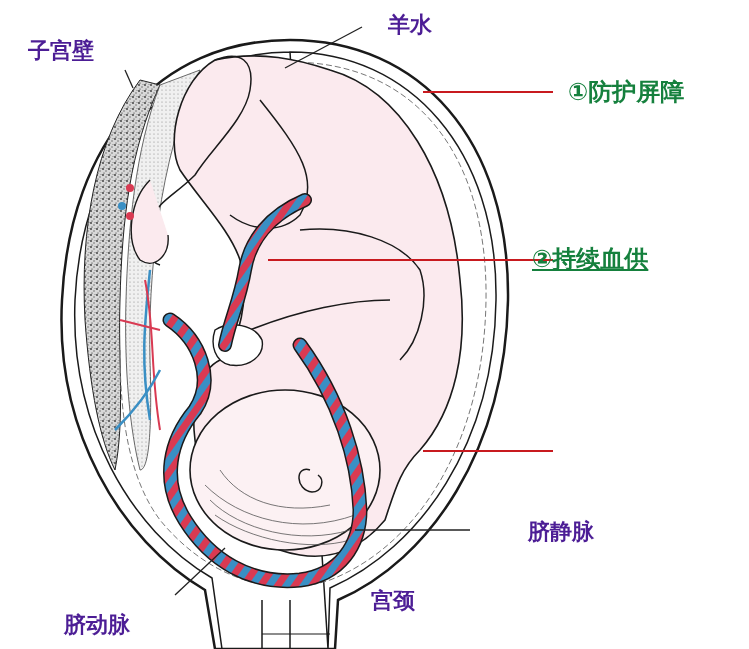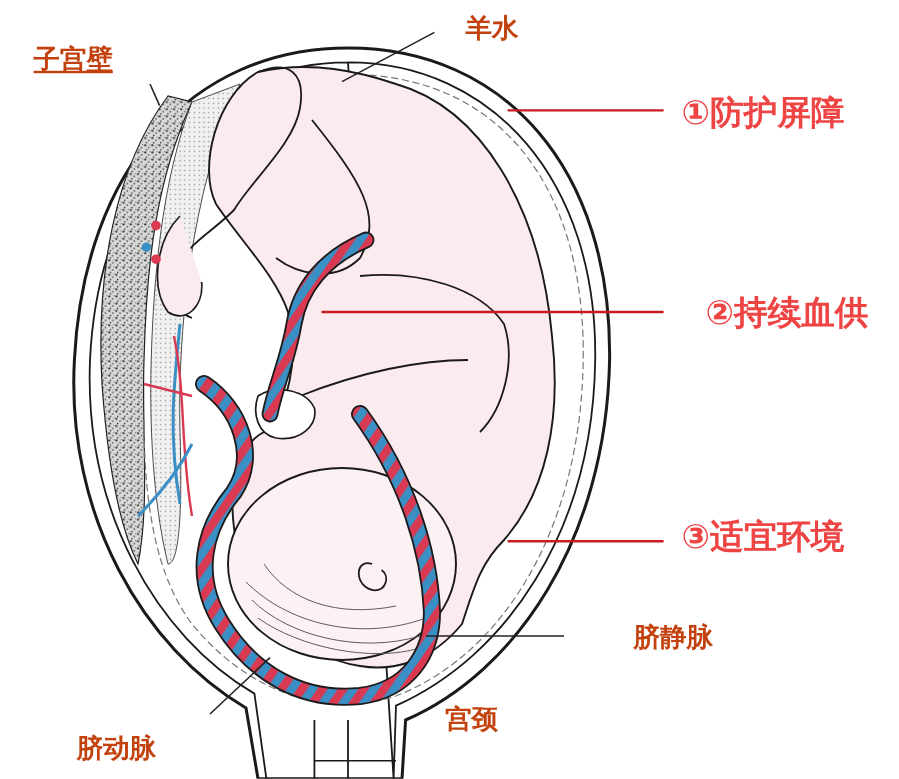--- a/index.html
+++ b/index.html
@@ -1,22 +1,22 @@
 <!DOCTYPE html>
 <html><head>
 <meta charset="utf-8">
 <style>
   html, body { margin: 0; padding: 0; background: #ffffff; }
   body { width: 749px; height: 649px; position: relative; overflow: hidden;
          font-family: "DejaVu Sans", "Liberation Sans", sans-serif; }
   #stage { position: absolute; left: 0; top: 0; width: 749px; height: 649px; }
   svg.art { position: absolute; left: 0; top: 0; }
   .label { position: absolute; font-weight: bold; white-space: nowrap; line-height: 1; }
-  .label.black { color: #c2410c; font-size: 22px; }
-  .label.red { color: #ef4444; font-size: 28px; }
+  .label.black { color: #4c1d95; font-size: 22px; }
+  .label.red { color: #15803d; font-size: 24px; }
 </style>
 </head>
 <body>
 
 <div id="stage">
 
   <svg class="art" width="749" height="649" viewBox="0 0 749 649">
     <defs>
       <pattern id="speckle" width="6" height="6" patternUnits="userSpaceOnUse">
         <rect width="6" height="6" fill="#d8d8d8"></rect>
@@ -96,23 +96,22 @@
       <line x1="225" y1="548" x2="175" y2="595"></line>
     </g>
 
     <g stroke="#c81a1f" stroke-width="2">
       <line x1="423" y1="92" x2="553" y2="92"></line>
       <line x1="268" y1="260" x2="553" y2="260"></line>
       <line x1="423" y1="451" x2="553" y2="451"></line>
     </g>
   </svg>
 
-  <div class="label black" style="left:28px; top:40px;text-decoration:underline;">子宫壁</div>
+  <div class="label black" style="left:28px; top:40px;">子宫壁</div>
   <div class="label black" style="left:388px; top:14px;">羊水</div>
   <div class="label black" style="left:488px; top:521px;margin-left:40px;">脐静脉</div>
   <div class="label black" style="left:64px; top:614px;">脐动脉</div>
   <div class="label black" style="left:371px; top:590px;">宫颈</div>
 
   <div class="label red" style="left:568px; top:80px;">①防护屏障</div>
-  <div class="label red" style="left:588px; top:247px;">②持续血供</div>
-  <div class="label red" style="left:568px; top:434px;">③适宜环境</div>
+  <div class="label red" style="left:532px; top:247px;text-decoration:underline;">②持续血供</div>
 
 </div>
 
 </body></html>

